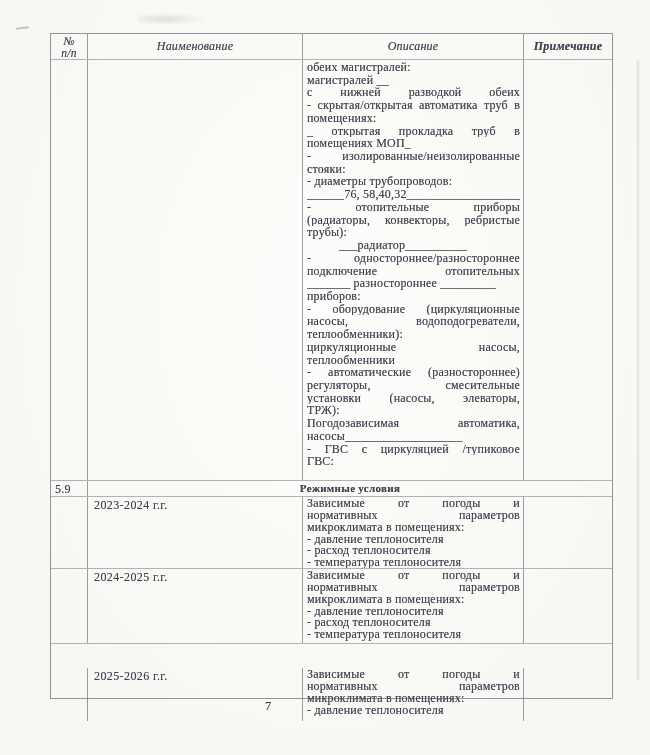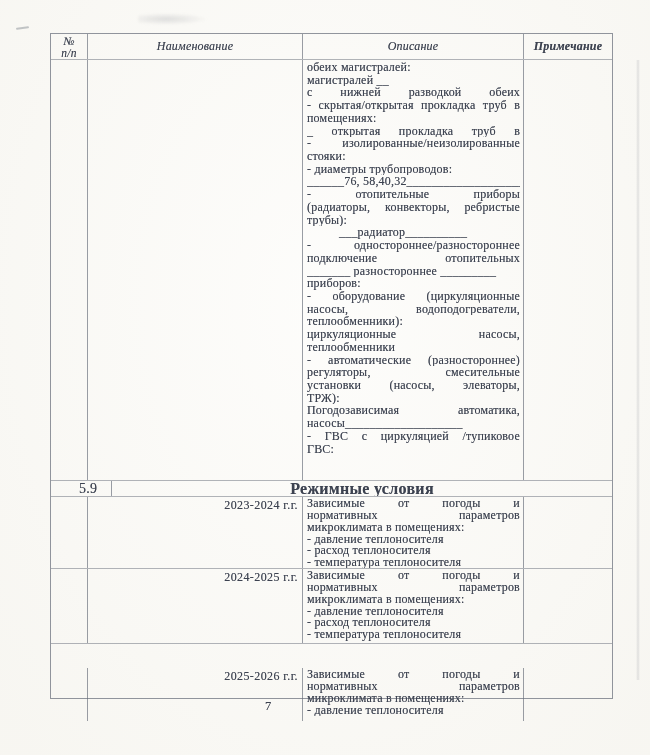--- a/index.html
+++ b/index.html
@@ -35,21 +35,21 @@
     box-sizing:content-box;
     color:#3c4250;
     text-shadow:0 0 .6px rgba(60,66,80,.55);
     letter-spacing:.2px;
   }
   .row{display:flex;width:100%;box-sizing:border-box;border-bottom:1px solid rgba(115,120,132,.55);}
   .row:last-child{border-bottom:none;}
   .cell{box-sizing:border-box;overflow:hidden;}
   .vline{border-right:1px solid rgba(100,106,118,.65);}
   .c1{width:37px;}
-  .c2{width:215px;text-align:right;}
+  .c2{width:215px;}
   .c3{width:221px;}
   .c4{flex:1;font-weight:bold;}
 
   .r-header{height:26px;}
   .r-main{height:421px;}
   .r-section{height:16px;}
   .r-y1{height:72px;}
   .r-y2{height:75px;}
   .r-y3{height:53px;margin-top:24px;}
 
@@ -58,23 +58,23 @@
     display:flex;align-items:center;justify-content:center;text-align:center;
   }
   .hdr-no{white-space:pre-line;line-height:11.5px;font-size:11.5px;padding-top:2px;}
 
   .desc{padding:1px 3px 0 4px;font-size:12px;}
   .main-desc .tline{line-height:12.72px;}
   .year-desc .tline{line-height:11.85px;}
   .tline{white-space:pre;overflow:hidden;}
   .tline.j{white-space:normal;text-align:justify;text-align-last:justify;word-spacing:.5px;}
 
-  .no-cell{font-size:14px;padding:1px 0 0 4px;line-height:14px;margin-left:24px;}
+  .no-cell{font-size:12px;padding:1px 0 0 4px;line-height:14px;}
   .section-title{
-    font-size:16px;text-align:center;line-height:15px;letter-spacing:.3px;
+    font-size:11px;text-align:center;line-height:15px;letter-spacing:.3px;
   }
   .name-cell{font-size:12px;padding:2px 4px 0 6px;line-height:13px;letter-spacing:.4px;}
 
   .page-number{
     position:absolute;left:258px;top:699px;width:20px;text-align:center;
     font-size:12.5px;color:#3c4250;text-shadow:0 0 .6px rgba(60,66,80,.5);
   }
 </style>
 </head>
 <body>
@@ -95,23 +95,24 @@
       <div class="cell c4 hdr">Примечание</div>
     </div>
 
     <div class="row r-main">
       <div class="cell c1 vline"></div>
       <div class="cell c2 vline"></div>
       <div class="cell c3 vline desc main-desc">
           <div class="tline">обеих магистралей:</div>
           <div class="tline">магистралей __</div>
           <div class="tline j">с нижней разводкой обеих</div>
-          <div class="tline j">- скрытая/открытая прокладка труб в</div>
+          <div class="tline j">- скрытая/открытая автоматика труб в</div>
           <div class="tline">помещениях:</div>
           <div class="tline j">_ открытая прокладка труб в</div>
+          <div class="tline">помещениях МОП_</div>
           <div class="tline j">- изолированные/неизолированные</div>
           <div class="tline">стояки:</div>
           <div class="tline">- диаметры трубопроводов:</div>
           <div class="tline">______76, 58,40,32___________________</div>
           <div class="tline j">- отопительные приборы</div>
           <div class="tline j">(радиаторы, конвекторы, ребристые</div>
           <div class="tline">трубы):</div>
           <div class="tline">          ___радиатор__________</div>
           <div class="tline j">- одностороннее/разностороннее</div>
           <div class="tline j">подключение отопительных</div>

